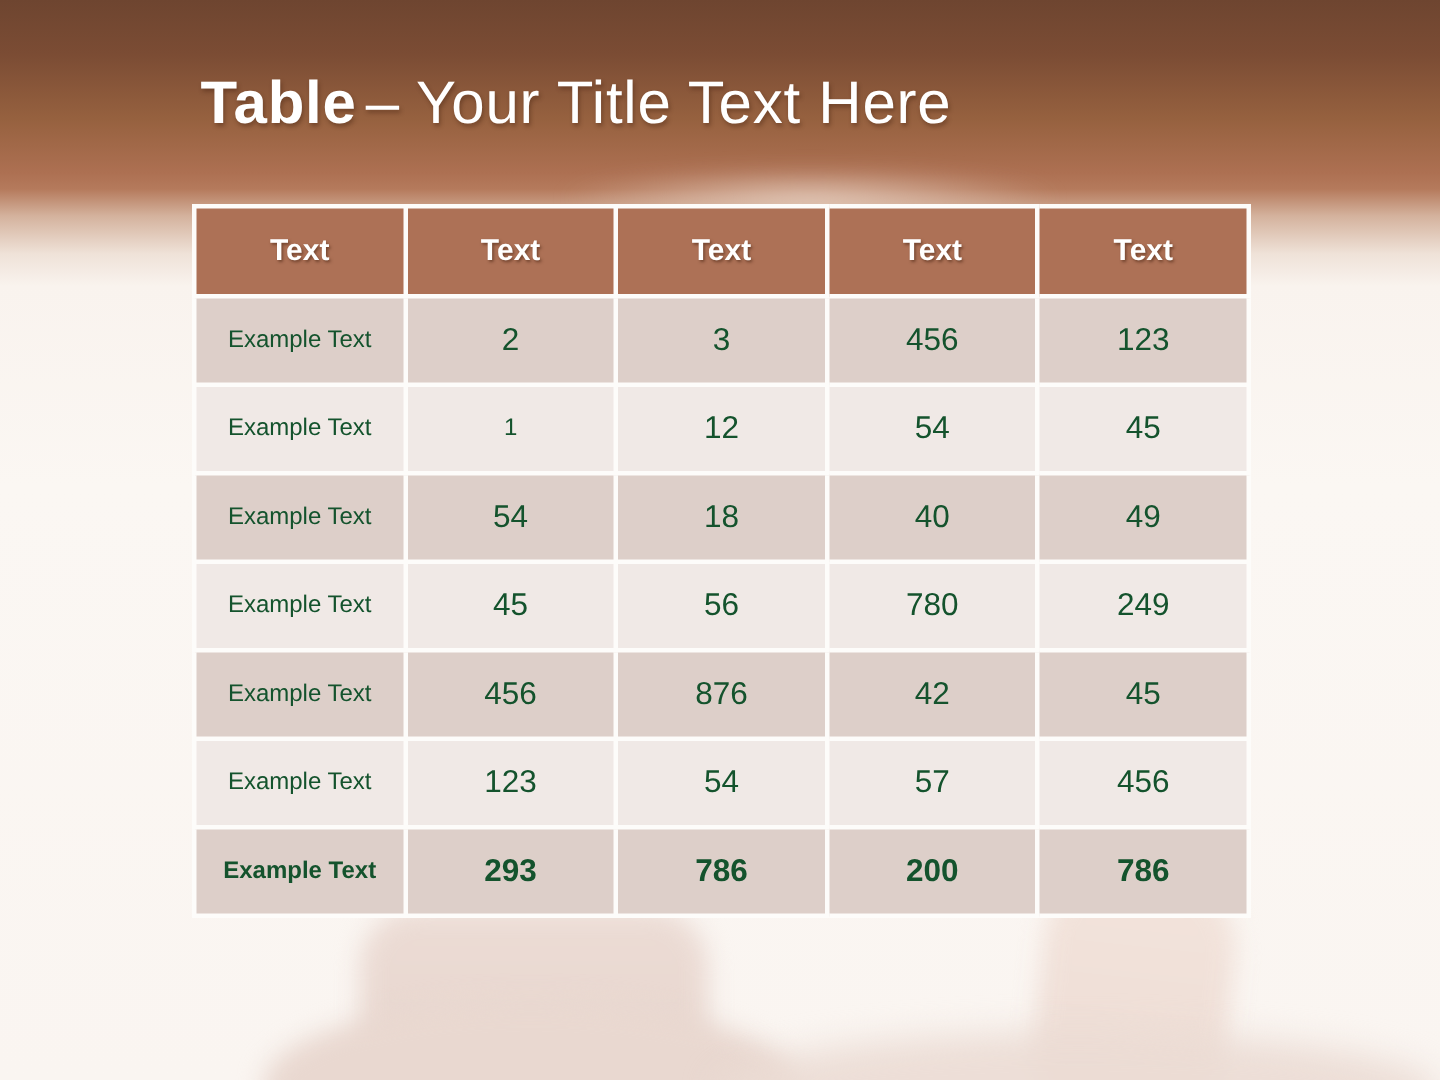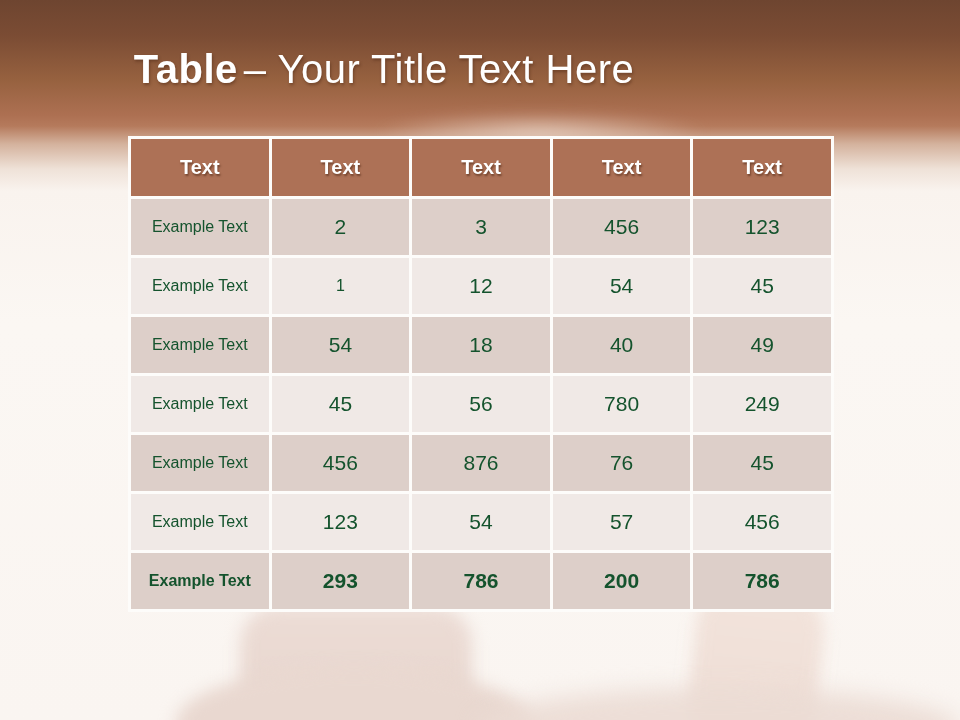--- a/index.html
+++ b/index.html
@@ -127,21 +127,21 @@
           <td class="label">Example Text</td>
           <td class="value">45</td>
           <td class="value">56</td>
           <td class="value">780</td>
           <td class="value">249</td>
         </tr>
         <tr class="dark">
           <td class="label">Example Text</td>
           <td class="value">456</td>
           <td class="value">876</td>
-          <td class="value">76</td>
+          <td class="value">42</td>
           <td class="value">45</td>
         </tr>
         <tr class="light">
           <td class="label">Example Text</td>
           <td class="value">123</td>
           <td class="value">54</td>
           <td class="value">57</td>
           <td class="value">456</td>
         </tr>
         <tr class="dark totals">

